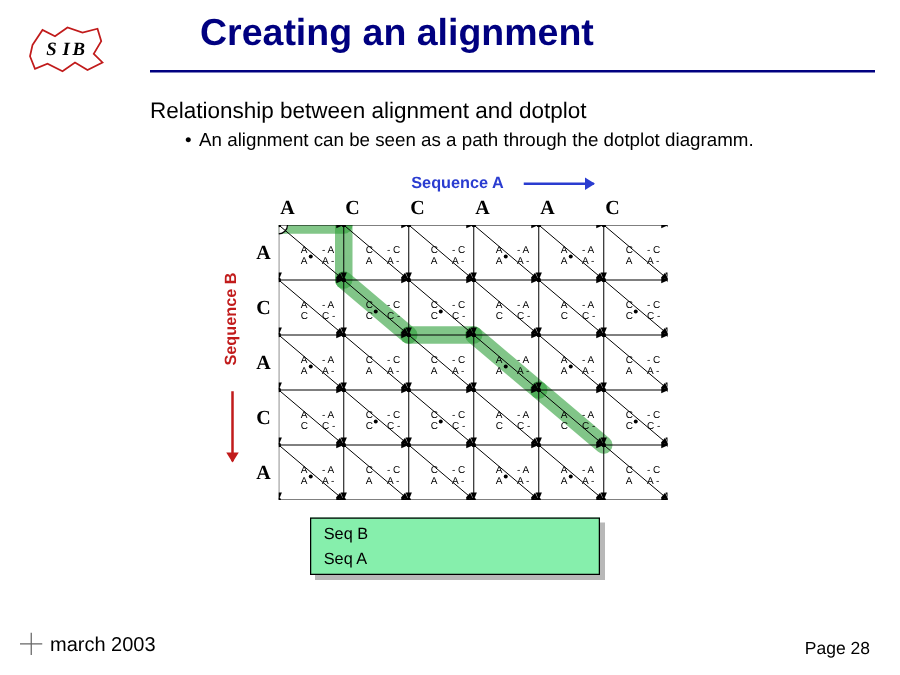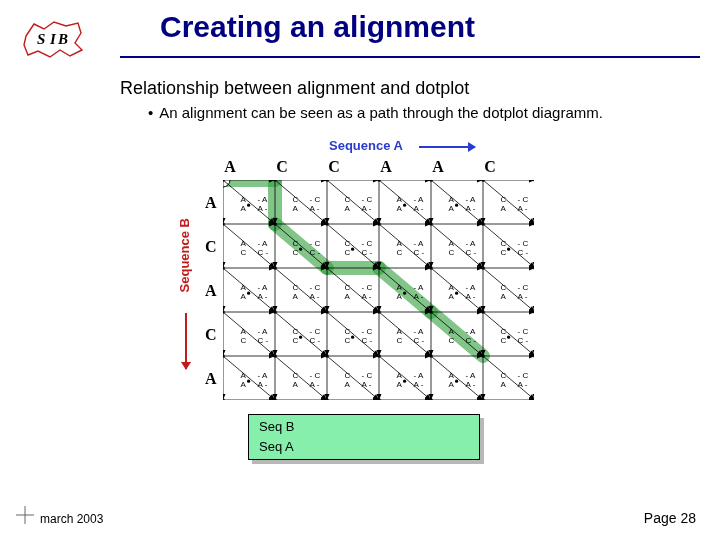--- a/index.html
+++ b/index.html
@@ -178,21 +178,21 @@
     font-family: "Courier New", monospace;
     font-size: 14px;
     line-height: 14px;
     margin-left: 20px;
     white-space: pre;
   }
   .footer-left {
     position: absolute;
     bottom: 14px;
     left: 40px;
-    font-size: 12px;
+    font-size: 16px;
     color: #000;
   }
   .footer-right {
     position: absolute;
     bottom: 14px;
     right: 24px;
     font-size: 14px;
     color: #000;
     text-align: center;
   }

